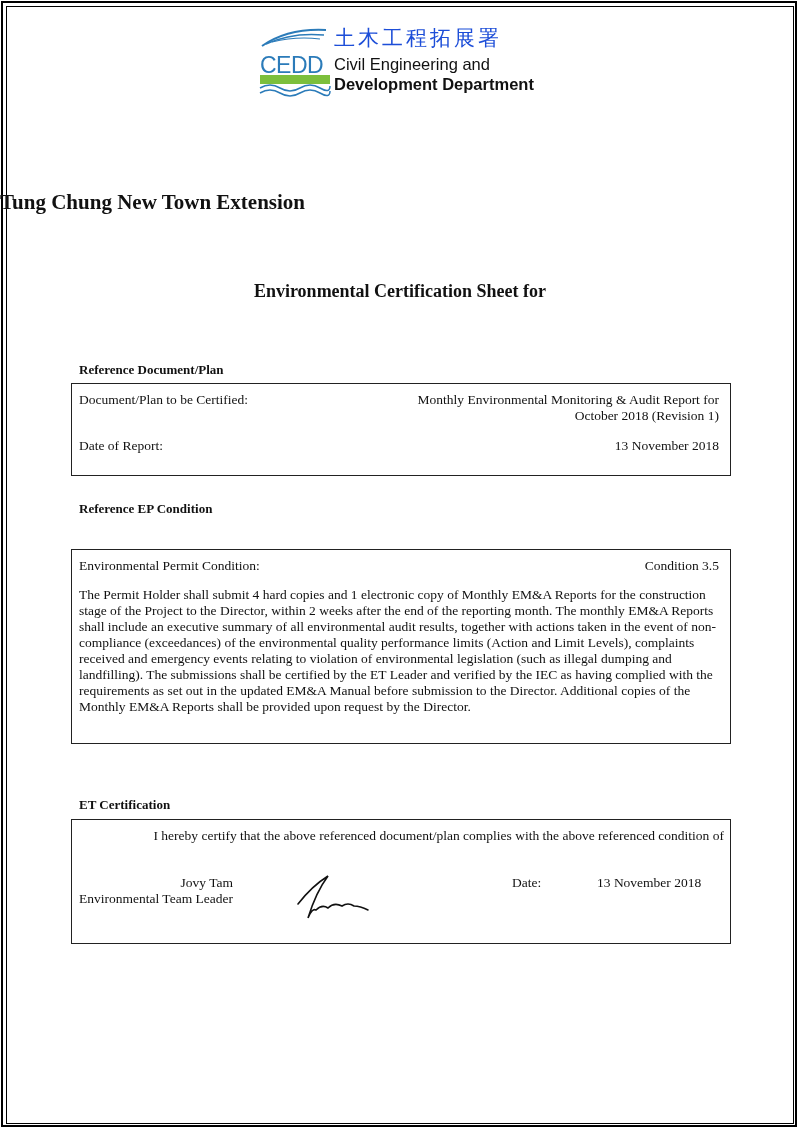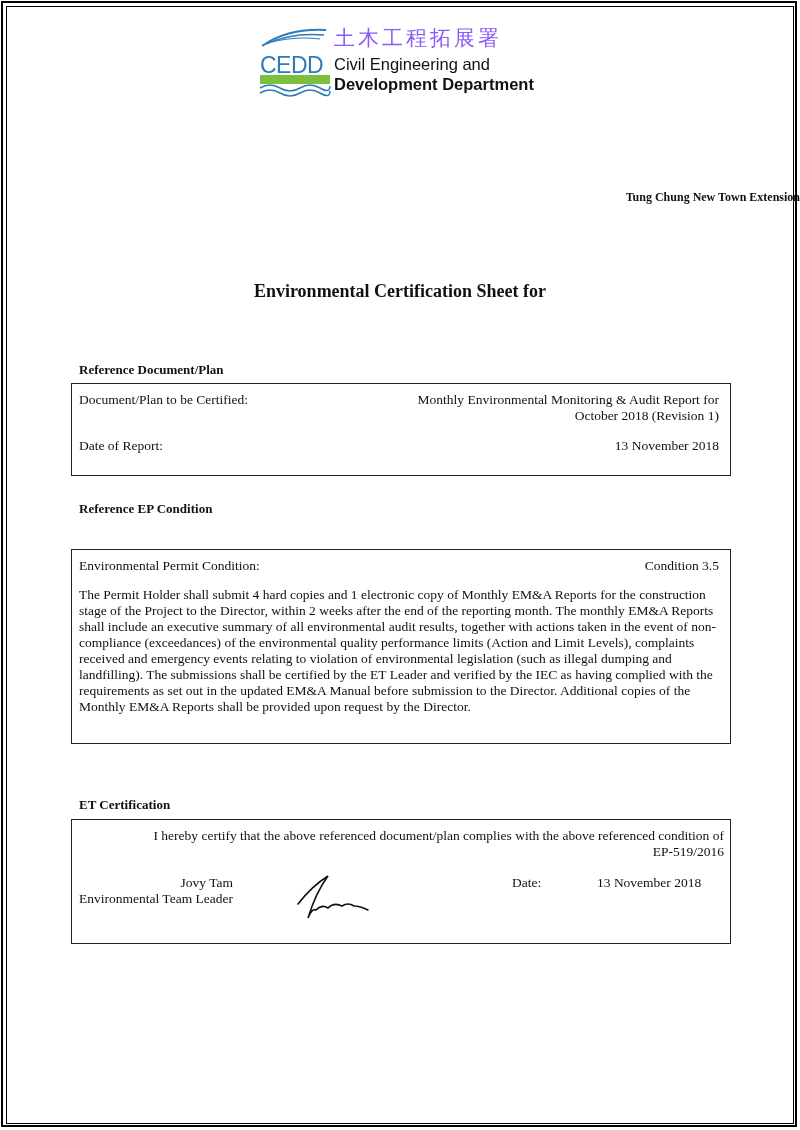--- a/index.html
+++ b/index.html
@@ -3,25 +3,25 @@
 <meta charset="utf-8">
 <style>
   html, body { margin: 0; padding: 0; background: #ffffff; }
   body { width: 800px; height: 1130px; position: relative; overflow: hidden; font-family: "Liberation Serif", "DejaVu Serif", serif; color: #111; }
   .outer-border { position: absolute; left: 1px; top: 1px; width: 796px; height: 1126px; border: 2px solid #000; box-sizing: border-box; }
   .inner-border { position: absolute; left: 6px; top: 6px; width: 788px; height: 1118px; border: 1px solid #000; box-sizing: border-box; }
 
   .logo { position: absolute; left: 258px; top: 22px; width: 290px; height: 75px; }
   .logo svg { position: absolute; left: 0; top: 0; }
   .logo-cedd { position: absolute; left: 2px; top: 30px; font-family: "Liberation Sans", sans-serif; font-size: 23px; color: #2b7bb9; letter-spacing: -0.5px; }
-  .logo-chinese { position: absolute; left: 76px; top: 2px; font-family: "DejaVu Sans", sans-serif; font-size: 21px; color: #8b5cf6; letter-spacing: 3px; }
+  .logo-chinese { position: absolute; left: 76px; top: 2px; font-family: "DejaVu Sans", sans-serif; font-size: 21px; color: #1d4ed8; letter-spacing: 3px; }
   .logo-en1 { position: absolute; left: 76px; top: 33px; font-family: "Liberation Sans", sans-serif; font-weight: normal; font-size: 16.5px; color: #111; }
   .logo-en2 { position: absolute; left: 76px; top: 53px; font-family: "Liberation Sans", sans-serif; font-weight: bold; font-size: 16.5px; color: #111; }
 
-  .project-title { position: absolute; left: 0; width: 800px; top: 190px; text-align: right; font-weight: bold; font-size: 12px; }
+  .project-title { position: absolute; left: 0; width: 800px; top: 190px; text-align: left; font-weight: bold; font-size: 21px; }
   .sheet-title { position: absolute; left: 0; width: 800px; top: 281px; text-align: center; font-weight: bold; font-size: 18px; line-height: 21px; }
 
   .section-heading { position: absolute; left: 79px; font-weight: bold; font-size: 13px; }
   .box { position: absolute; left: 71px; width: 660px; border: 1.5px solid #222; box-sizing: border-box; font-size: 13.5px; line-height: 16px; }
 
   .row { position: absolute; text-align: right; }
   .cell-label { position: absolute; left: 7px; }
   .cell-value { position: absolute; left: 297px; width: 350px; }
 
   .condition-text { position: absolute; left: 7px; top: 37px; width: 645px; text-align: left; }
@@ -75,21 +75,20 @@
     <span class="cell-label">Environmental Permit Condition:</span>
     <span class="cell-value">Condition 3.5</span>
   </div>
   <div class="condition-text">The Permit Holder shall submit 4 hard copies and 1 electronic copy of Monthly EM&amp;A Reports for the construction stage of the Project to the Director, within 2 weeks after the end of the reporting month. The monthly EM&amp;A Reports shall include an executive summary of all environmental audit results, together with actions taken in the event of non-compliance (exceedances) of the environmental quality performance limits (Action and Limit Levels), complaints received and emergency events relating to violation of environmental legislation (such as illegal dumping and landfilling).  The submissions shall be certified by the ET Leader and verified by the IEC as having complied with the requirements as set out in the updated EM&amp;A Manual before submission to the Director.  Additional copies of the Monthly EM&amp;A Reports shall be provided upon request by the Director.</div>
 </div>
 
 <div class="section-heading" style="top:797px;">ET Certification</div>
 <div class="box" style="top:819px; height:125px;">
   <div class="row" style="top:8px; left:7px; width:645px;">
     <div>I hereby certify that the above referenced document/plan complies with the above referenced condition of</div>
-    <div>EP-519/2016</div>
   </div>
   <div class="row" style="top:55px; left:7px;">
     <div>Jovy Tam</div>
     <div>Environmental Team Leader</div>
   </div>
   <svg class="signature" width="90" height="50" viewBox="0 0 90 50">
     <path d="M4 32 Q18 14 34 4 Q22 20 14 46 Q18 36 22 38 Q28 32 34 36 Q40 30 48 34 Q54 30 60 34 Q66 34 74 38" stroke="#111" stroke-width="1.6" fill="none" stroke-linecap="round"></path>
   </svg>
   <span class="row" style="top:55px; left:440px;">Date:</span>
   <span class="row" style="top:55px; left:525px;">13 November 2018</span>

